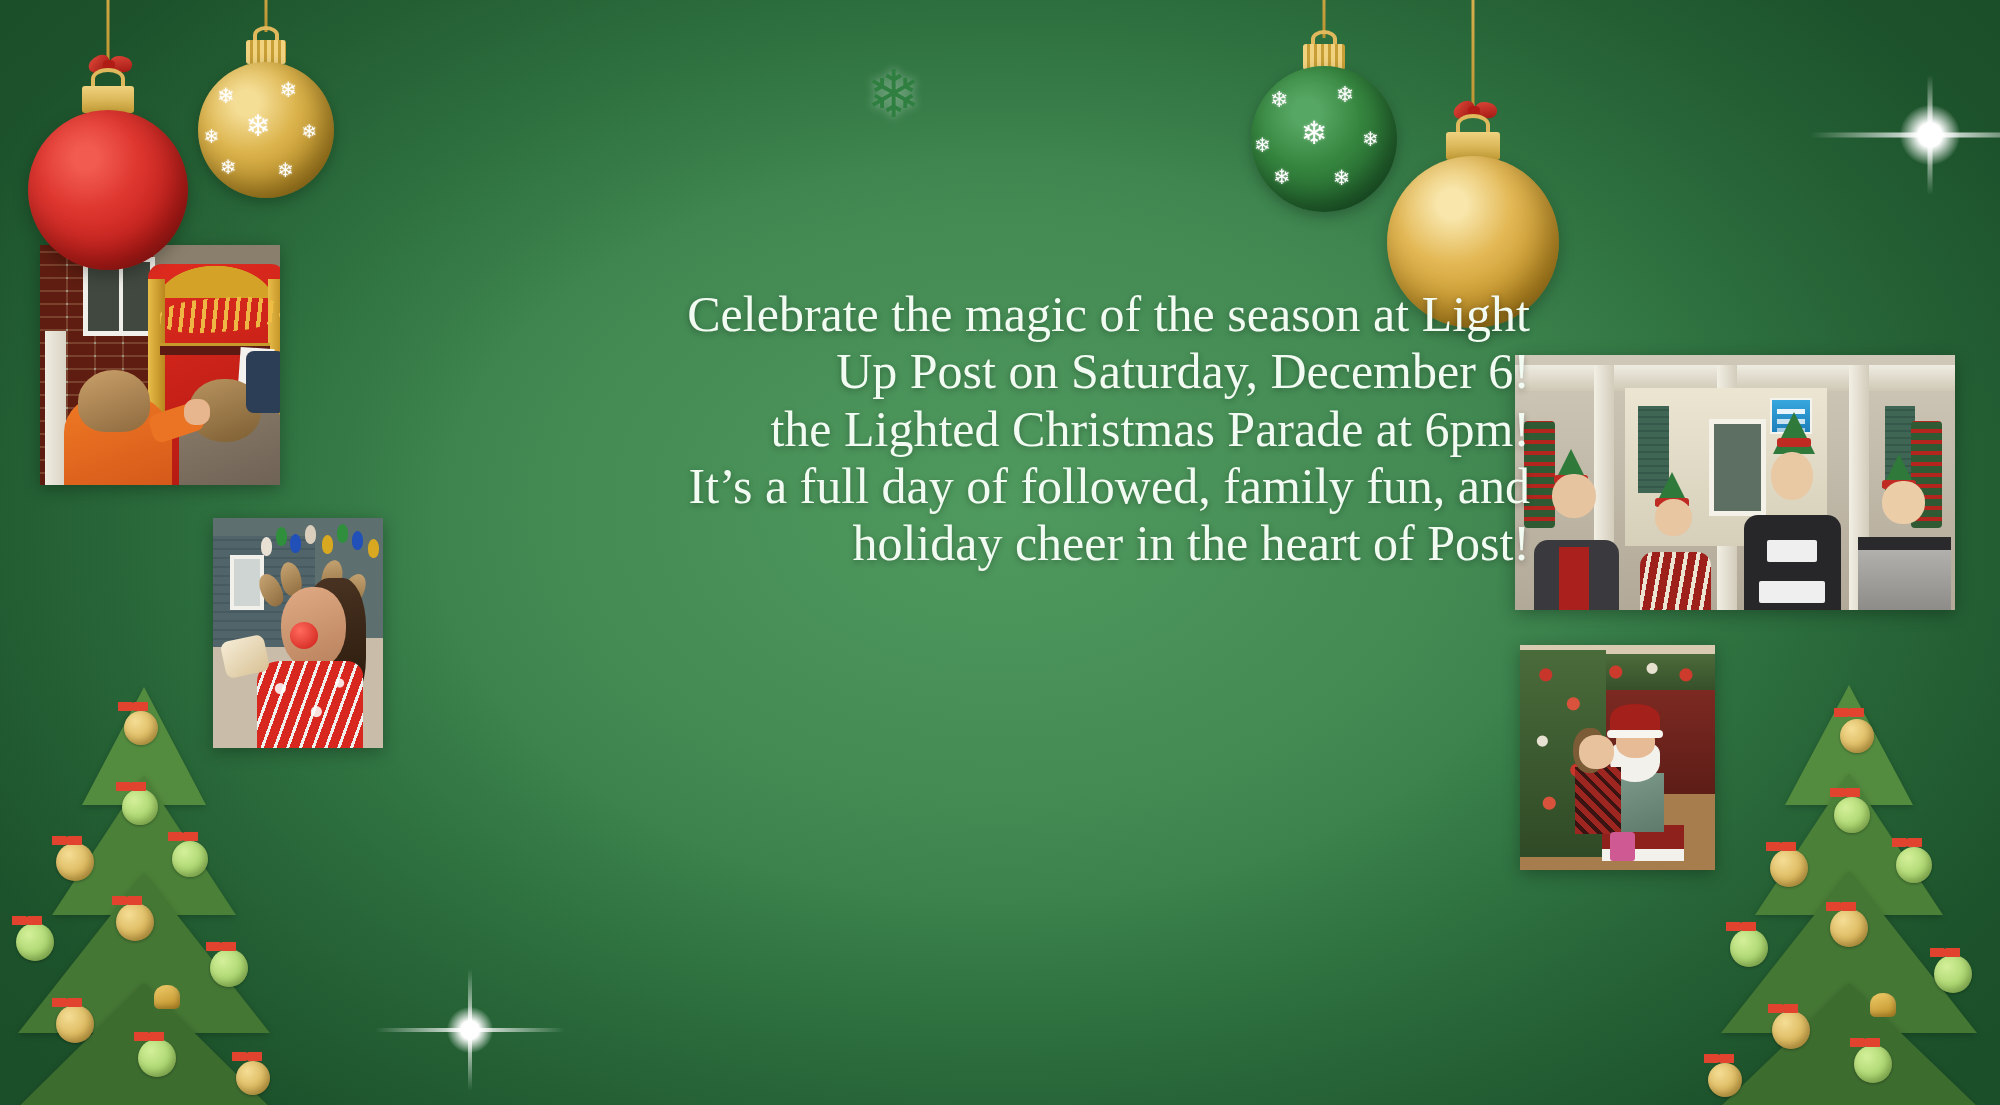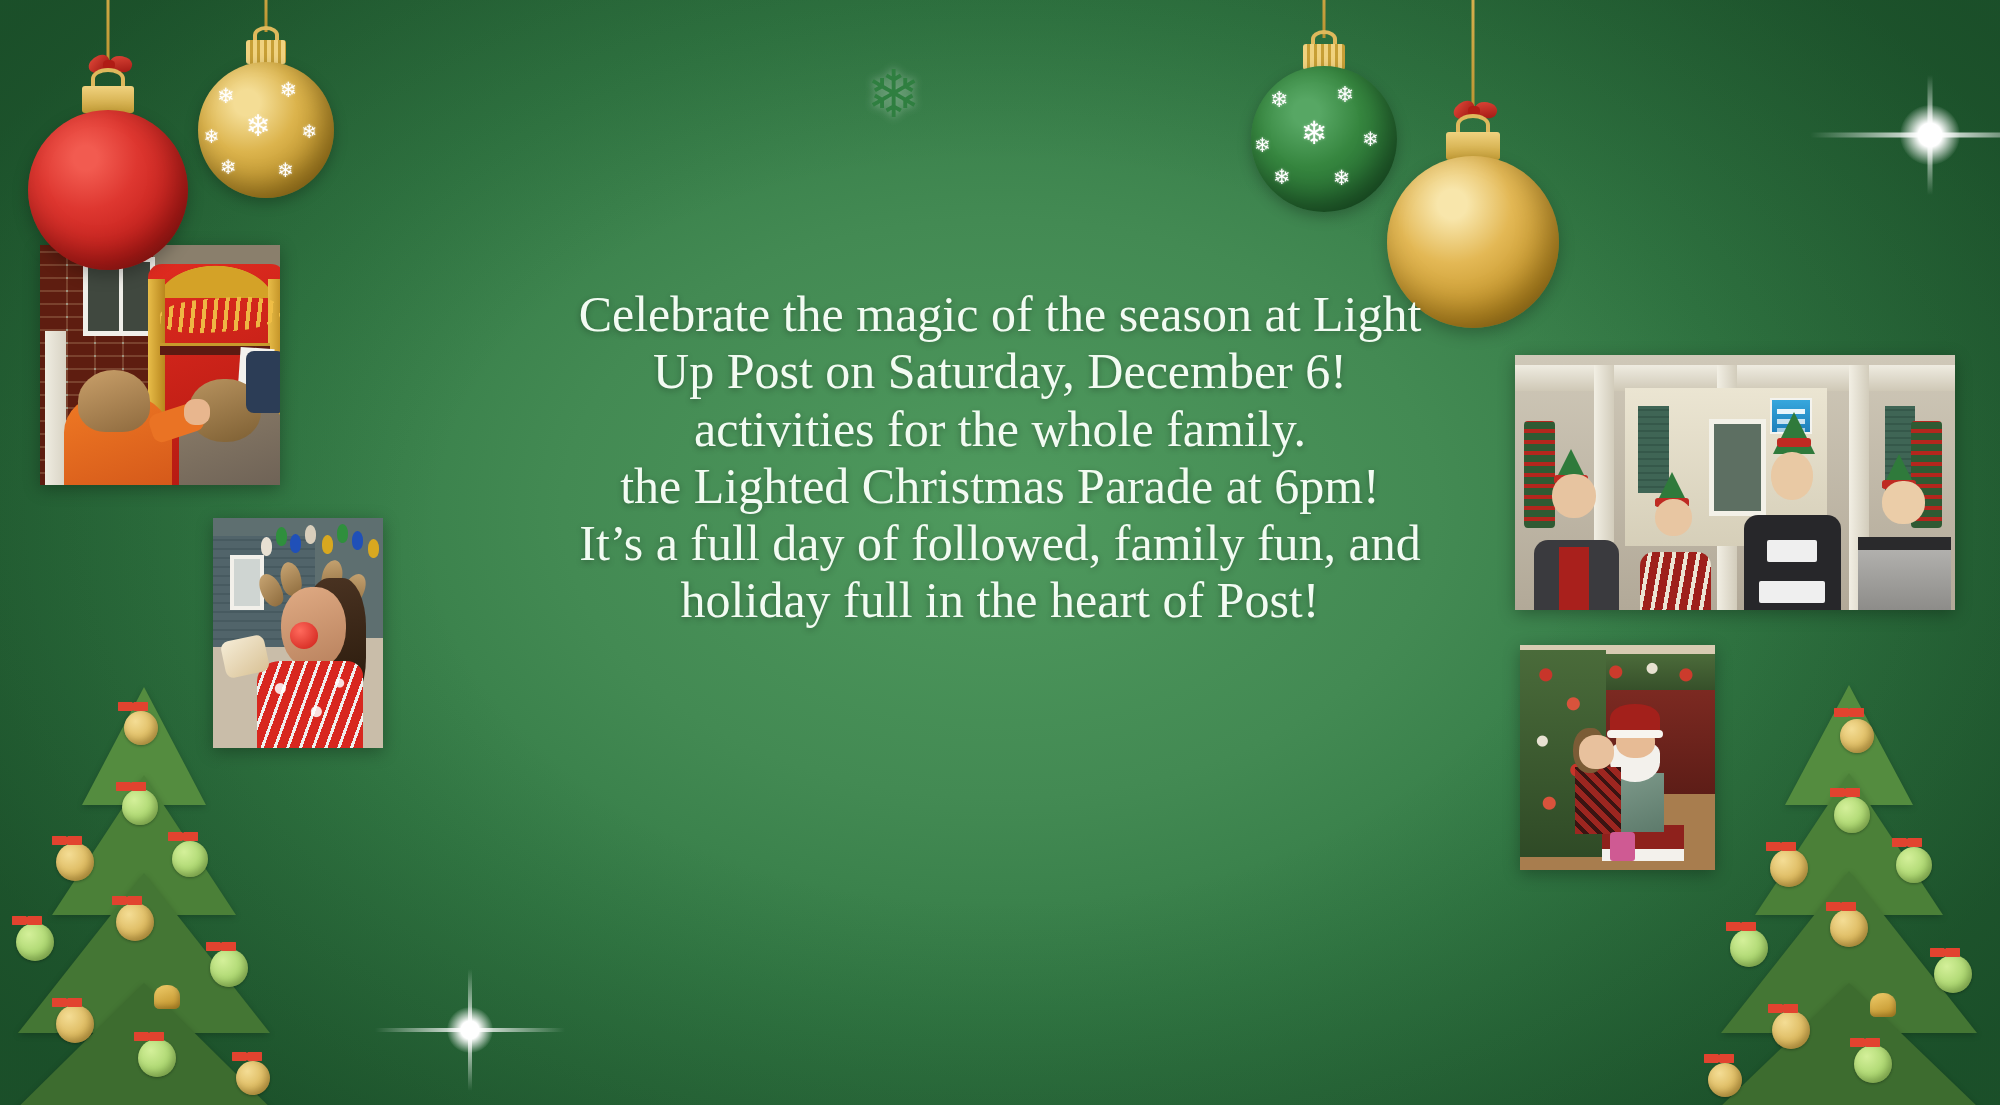--- a/index.html
+++ b/index.html
@@ -50,21 +50,21 @@
     transform: translateX(-50%);
     top: 286px;
     width: 1060px;
     text-align: center;
     color: #f2fbf2;
     font-size: 50px;
     line-height: 1.145;
     text-shadow: 0 2px 6px rgba(0,0,0,0.30);
     z-index: 13;
   }
-  .body-copy .ln { display: block; white-space: nowrap; }
+  .body-copy .ln { display: block; white-space: nowrap; text-align: right; }
 
   
   .photo {
     position: absolute;
     overflow: hidden;
     background: #6d6256;
     z-index: 9;
     box-shadow: 0 4px 16px rgba(0,0,0,0.30);
   }
   .photo .ph-inner { position: absolute; inset: 0; }
@@ -703,20 +703,19 @@
       <div class="g-hair"></div>
       <div class="g-head"></div>
       <div class="g-boot"></div>
     </div>
   </div>
 
 
   <div class="body-copy">
     <span class="ln">Celebrate the magic of the season at Light</span>
     <span class="ln">Up Post on Saturday, December 6!</span>
-    <span class="ln">activities for the whole family.</span>
     <span class="ln">the Lighted Christmas Parade at 6pm!</span>
     <span class="ln">It’s a full day of followed, family fun, and</span>
-    <span class="ln">holiday full in the heart of Post!</span>
+    <span class="ln">holiday cheer in the heart of Post!</span>
   </div>
 
   <div class="vignette"></div>
 </div>
 
 </body></html>

